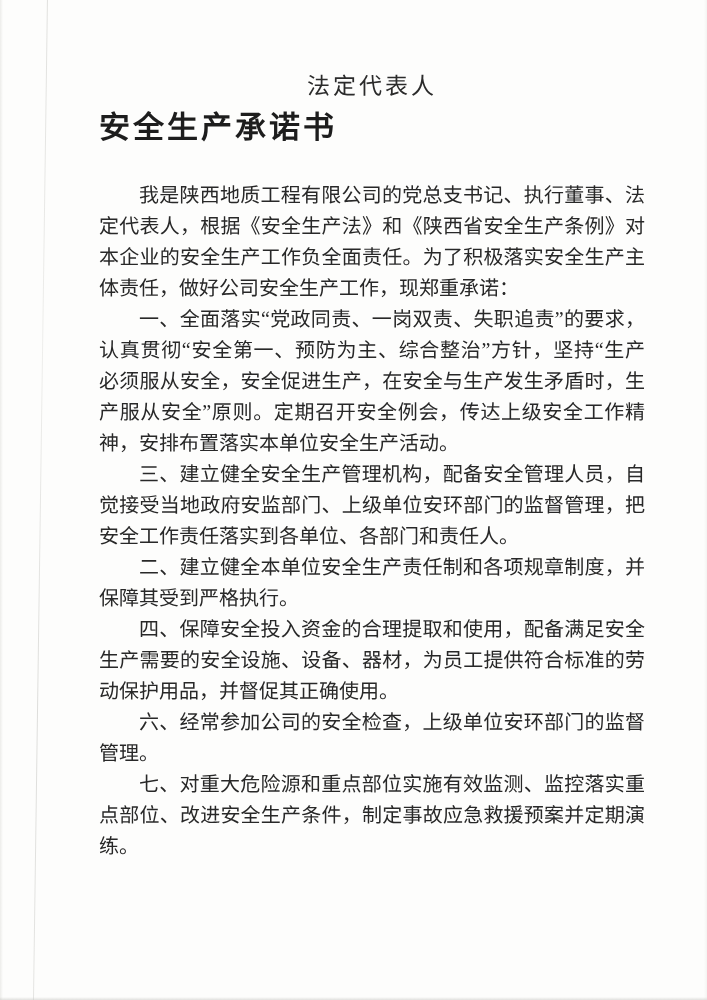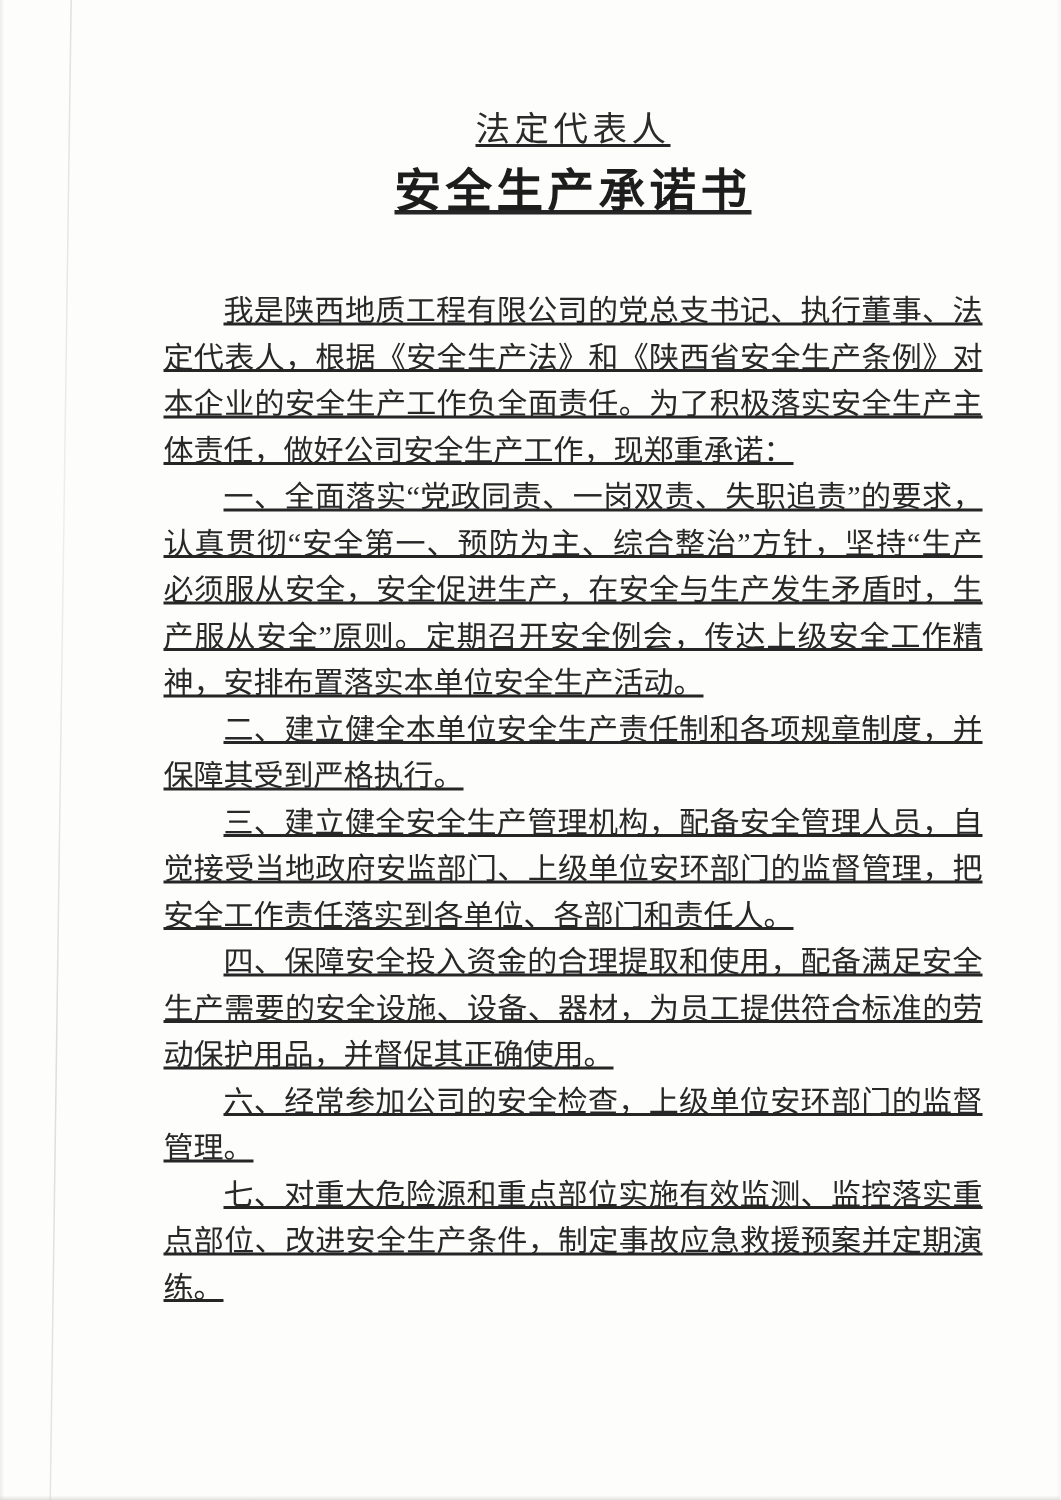--- a/index.html
+++ b/index.html
@@ -34,46 +34,45 @@
     background: linear-gradient(to bottom,
       rgba(200,200,196,0.55) 0%,
       rgba(210,210,206,0.35) 35%,
       rgba(190,190,186,0.5) 70%,
       rgba(200,200,196,0.45) 100%);
     transform: rotate(0.8deg);
     transform-origin: top left;
   }
   .doc {
     position: absolute;
-    left: 109px;
+    left: 99px;
     top: 72px;
     width: 546px;
     color: #262626;
-    text-decoration: underline;
   }
   .subtitle {
     margin: 0;
     text-align: center;
     font-size: 23px;
     font-weight: 400;
     letter-spacing: 3px;
     line-height: 30px;
     color: #2b2b2b;
   }
   .main-title {
     margin: 6px 0 0 0;
-    text-align: center;
+    text-align: left;
     font-size: 31px;
     font-weight: 700;
     letter-spacing: 3px;
     line-height: 40px;
     color: #1d1d1d;
   }
   .body-text {
-    margin-top: 45px;
+    margin-top: 32px;
   }
   .body-text p {
     margin: 0;
     font-size: 20px;
     line-height: 31px;
     text-indent: 2em;
     text-align: justify;
     color: #282828;
   }
 </style>
@@ -83,19 +82,19 @@
 <div class="paper"></div>
 <div class="crease"></div>
 
 <div class="doc">
   <h2 class="subtitle">法定代表人</h2>
   <h1 class="main-title">安全生产承诺书</h1>
 
   <div class="body-text">
     <p>我是陕西地质工程有限公司的党总支书记、执行董事、法定代表人，根据《安全生产法》和《陕西省安全生产条例》对本企业的安全生产工作负全面责任。为了积极落实安全生产主体责任，做好公司安全生产工作，现郑重承诺：</p>
     <p>一、全面落实“党政同责、一岗双责、失职追责”的要求，认真贯彻“安全第一、预防为主、综合整治”方针，坚持“生产必须服从安全，安全促进生产，在安全与生产发生矛盾时，生产服从安全”原则。定期召开安全例会，传达上级安全工作精神，安排布置落实本单位安全生产活动。</p>
+    <p>三、建立健全安全生产管理机构，配备安全管理人员，自觉接受当地政府安监部门、上级单位安环部门的监督管理，把安全工作责任落实到各单位、各部门和责任人。</p>
     <p>二、建立健全本单位安全生产责任制和各项规章制度，并保障其受到严格执行。</p>
-    <p>三、建立健全安全生产管理机构，配备安全管理人员，自觉接受当地政府安监部门、上级单位安环部门的监督管理，把安全工作责任落实到各单位、各部门和责任人。</p>
     <p>四、保障安全投入资金的合理提取和使用，配备满足安全生产需要的安全设施、设备、器材，为员工提供符合标准的劳动保护用品，并督促其正确使用。</p>
     <p>六、经常参加公司的安全检查，上级单位安环部门的监督管理。</p>
     <p>七、对重大危险源和重点部位实施有效监测、监控落实重点部位、改进安全生产条件，制定事故应急救援预案并定期演练。</p>
   </div>
 </div>
 
 </body></html>

